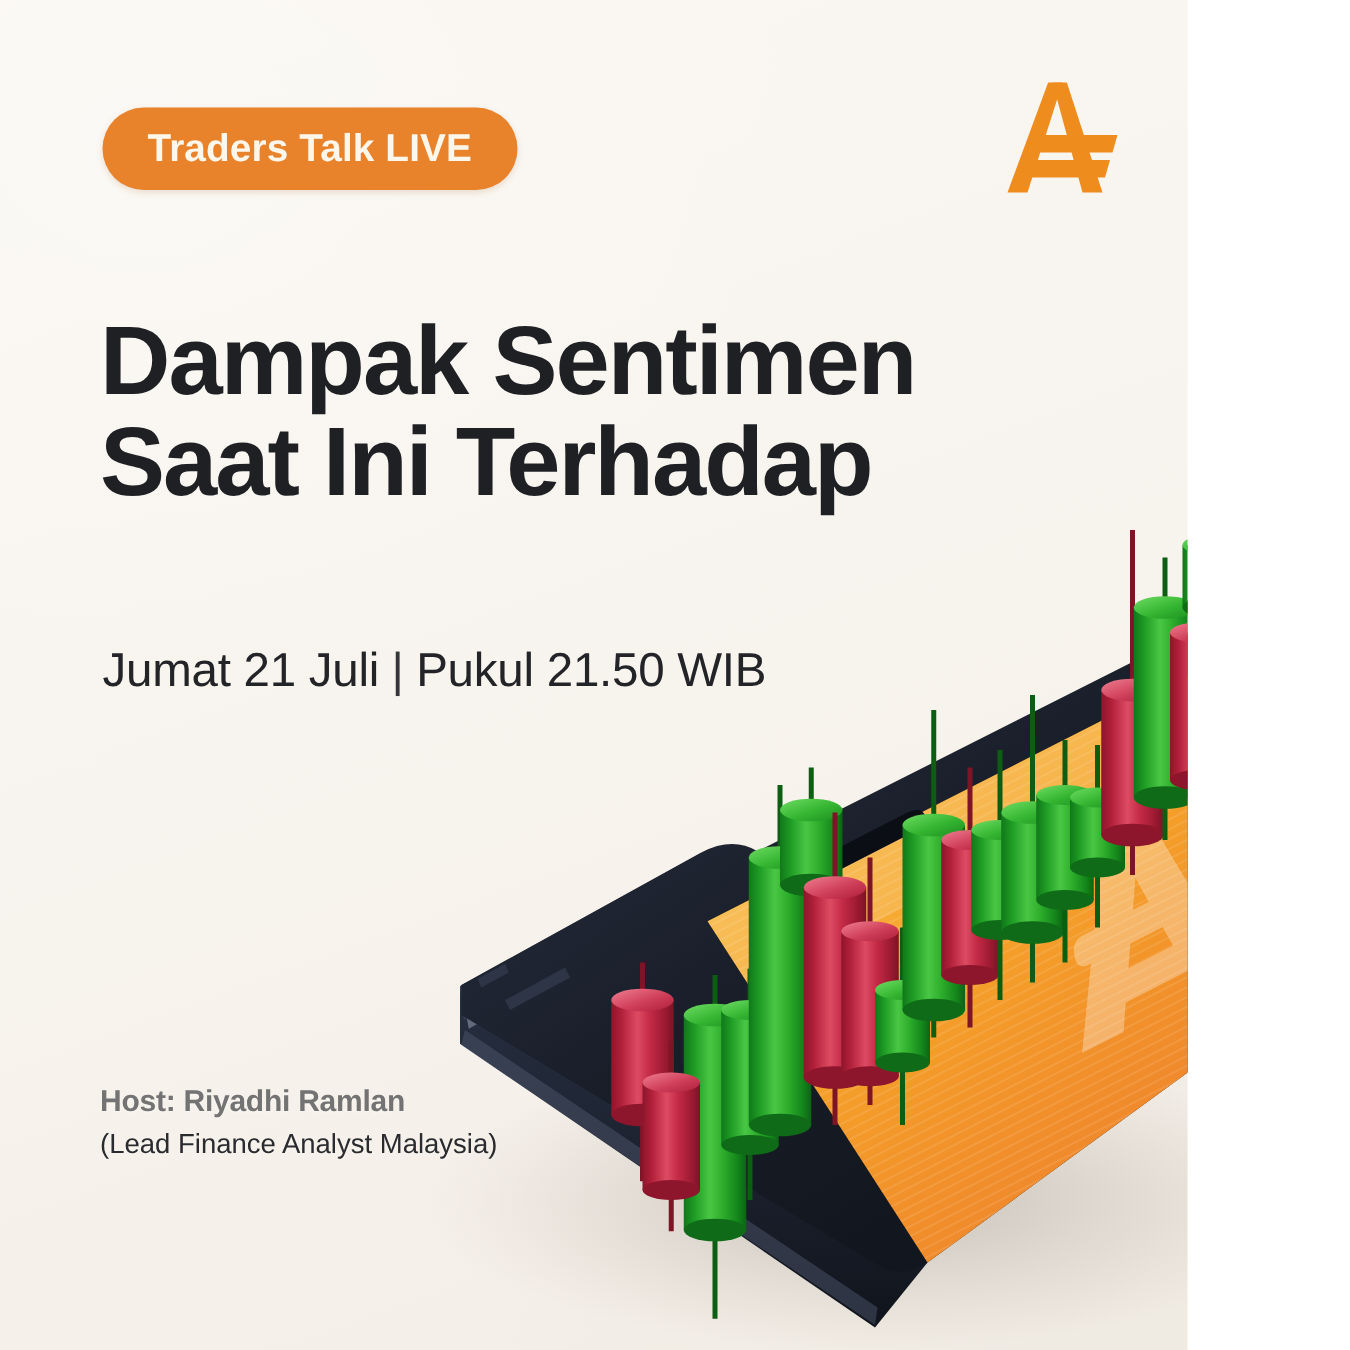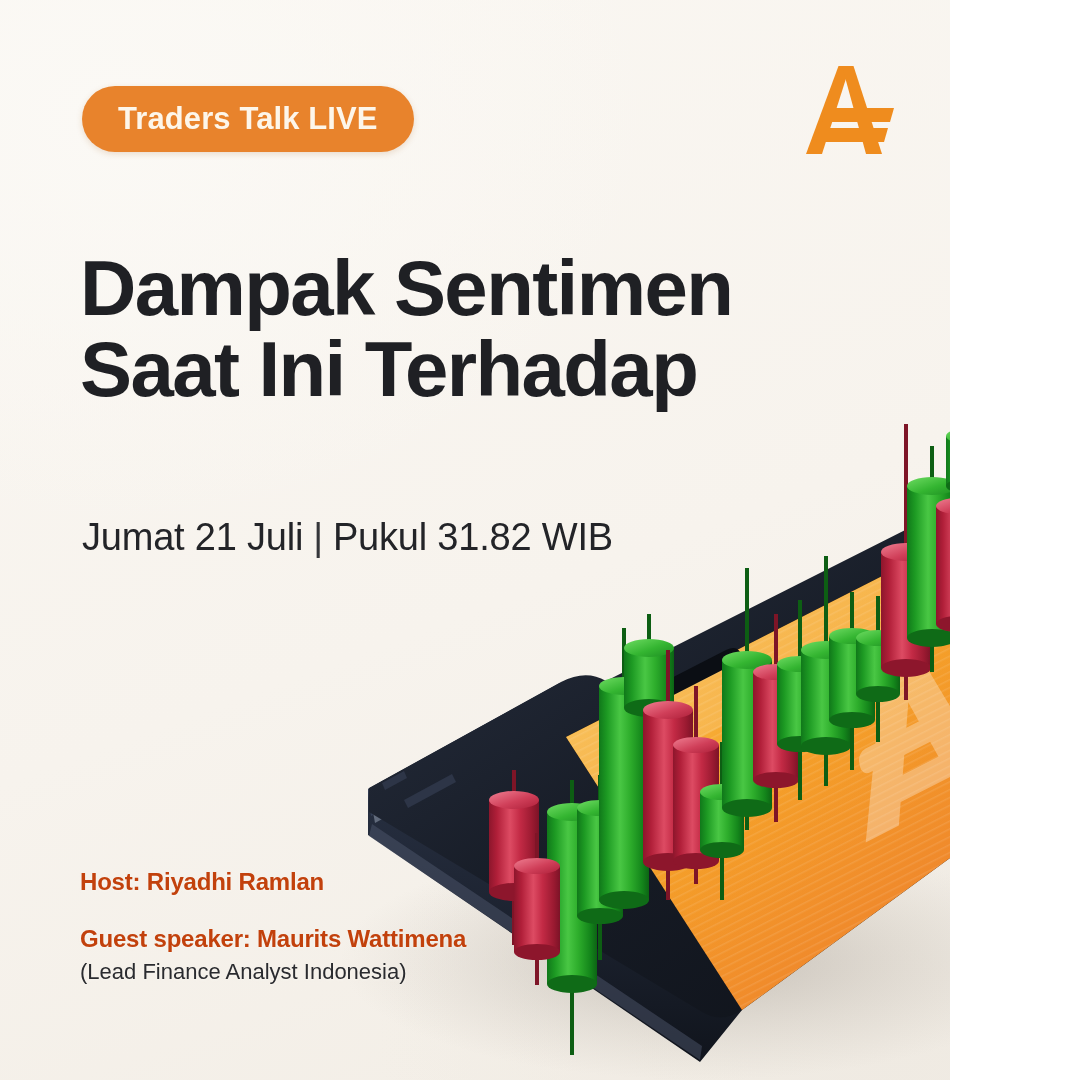--- a/index.html
+++ b/index.html
@@ -87,21 +87,21 @@
     top: 866px;
     width: 470px;
     z-index: 8;
   }
   .cred-block { margin-bottom: 26px; }
   .cred-block:last-child { margin-bottom: 0; }
   .cred-name {
     font-size: 24px;
     font-weight: 700;
     letter-spacing: -.2px;
-    color: #c2410c;
+    color: #737373;
     line-height: 1.3;
     text-shadow: 0 1px 3px rgba(249,246,241,.9);
   }
   .cred-role {
     font-size: 22px;
     font-weight: 400;
     color: #2a2b2f;
     line-height: 1.35;
     margin-top: 3px;
     text-shadow: 0 1px 3px rgba(249,246,241,.9);
@@ -402,26 +402,23 @@
       <path d="M22 66 L90 66 L86 80 L18 80 Z"></path>
     </g>
   </svg>
 
   <h1 class="headline">
     <span class="ln">Dampak Sentimen</span>
     <span class="ln">Saat Ini Terhadap</span>
   </h1>
 
   <div class="dateline">
-    <span>Jumat 21 Juli</span><span class="sep">|</span><span>Pukul 31.82 WIB</span>
+    <span>Jumat 21 Juli</span><span class="sep">|</span><span>Pukul 21.50 WIB</span>
   </div>
 
   <div class="credits">
     <div class="cred-block">
       <div class="cred-name">Host: Riyadhi Ramlan</div>
-    </div>
-    <div class="cred-block">
-      <div class="cred-name">Guest speaker: Maurits Wattimena</div>
-      <div class="cred-role">(Lead Finance Analyst Indonesia)</div>
+      <div class="cred-role">(Lead Finance Analyst Malaysia)</div>
     </div>
   </div>
 
 </div>
 
 </body></html>

